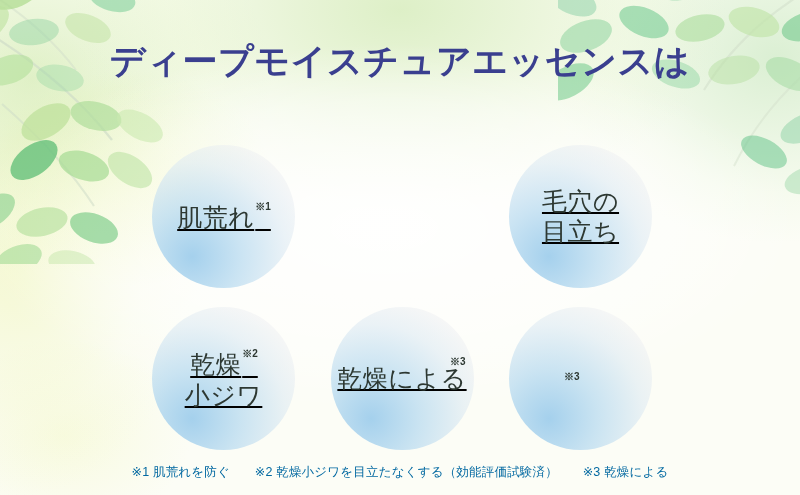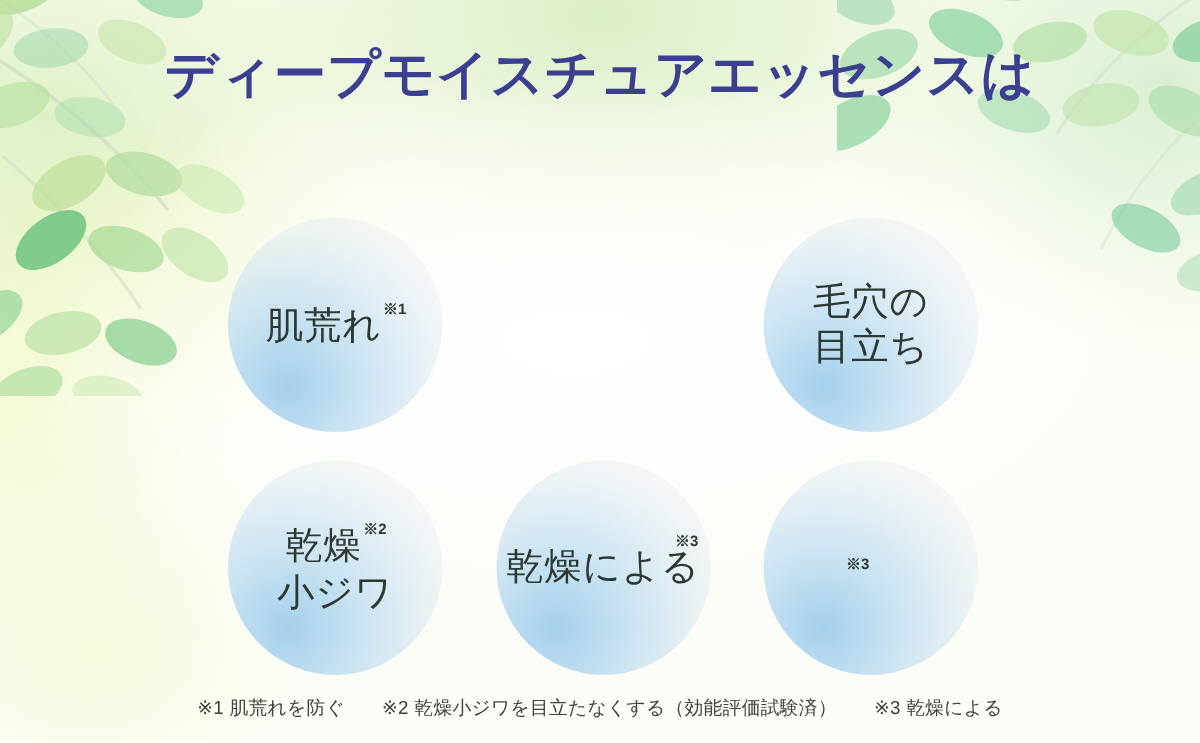--- a/index.html
+++ b/index.html
@@ -47,21 +47,21 @@
     pointer-events: none;
   }
   .leaves svg { display: block; }
   .leaves-tl { left: -28px;  top: -26px; }
   .leaves-tr { right: -18px; top: -30px; }
   .leaves-tc { left: 250px;  top: -34px; }
 
   
   .title-wrap {
     position: absolute;
-    top: 26px;
+    top: 38px;
     left: 0;
     width: 800px;
     text-align: center;
     z-index: 6;
   }
   .title-line {
     font-family: "Liberation Serif", "DejaVu Serif", serif;
     font-weight: 700;
     font-size: 35px;
     line-height: 47px;
@@ -75,20 +75,21 @@
     position: absolute;
     left: 152px;
     top: 145px;
     width: 500px;
     z-index: 5;
   }
   .bubble-row {
     display: flex;
     justify-content: space-between;
     align-items: flex-start;
+    text-decoration: underline;
   }
   .bubble-row + .bubble-row { margin-top: 19px; }
 
   .bubble {
     position: relative;
     width: 143px;
     height: 143px;
     border-radius: 50%;
     display: flex;
     align-items: center;
@@ -136,21 +137,21 @@
     left: 0;
     bottom: 14px;
     width: 800px;
     text-align: center;
     z-index: 6;
   }
   .footnotes-inner {
     display: inline-block;
     font-family: "Liberation Sans", "DejaVu Sans", sans-serif;
     font-size: 12.5px;
-    color: #404040;
+    color: #0369a1;
     letter-spacing: 0.2px;
     white-space: nowrap;
   }
   .footnote-item + .footnote-item { margin-left: 21px; }
 </style>
 </head>
 <body>
 
 <div class="banner">
 

